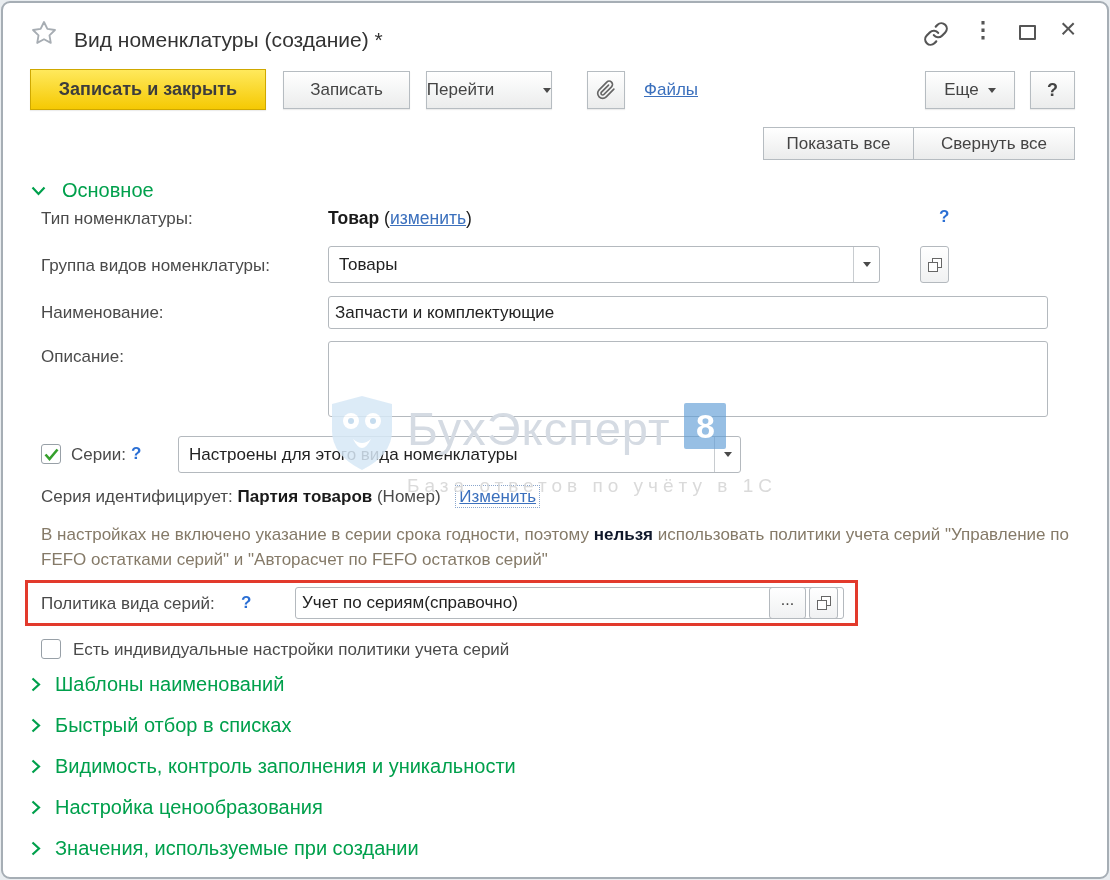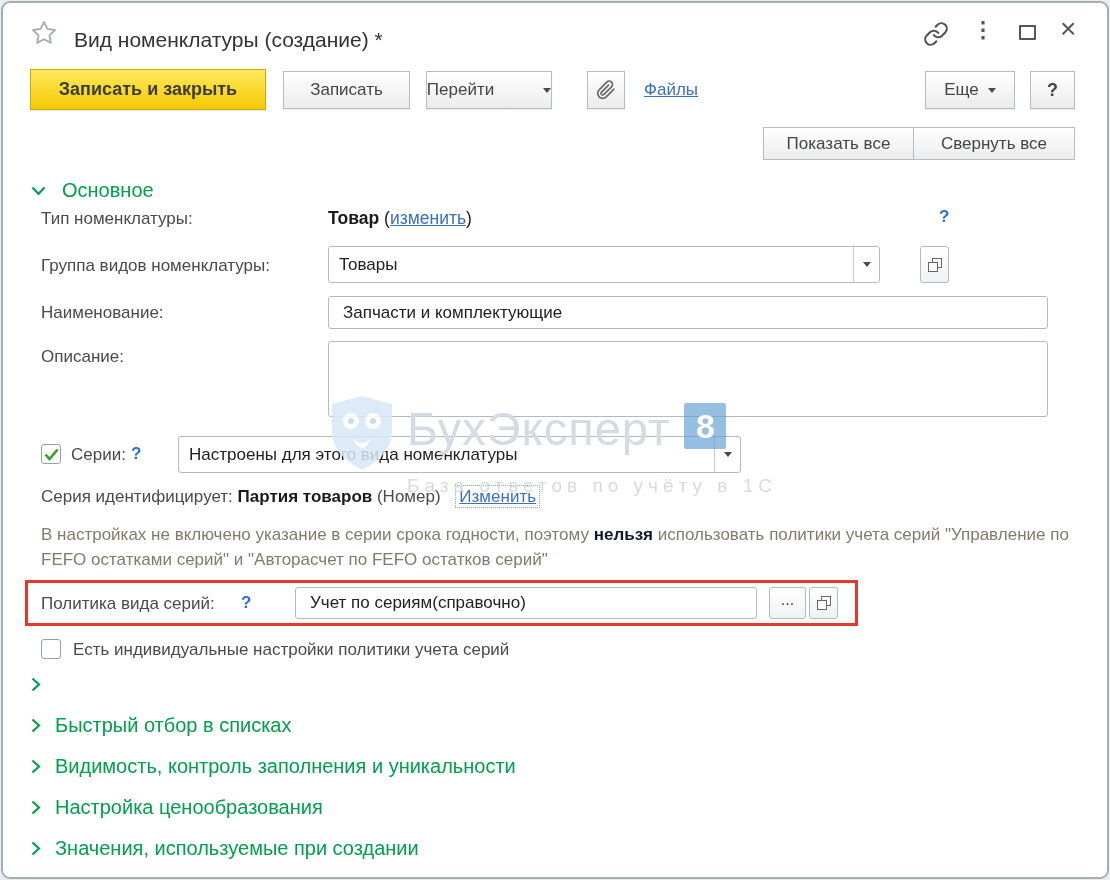--- a/index.html
+++ b/index.html
@@ -58,21 +58,21 @@
 
   #lbl-group { left:38px; top:253px; }
   .combo { position:absolute; display:flex; background:#fff; border:1px solid #b4b9be; border-radius:3px; }
   .combo .ctext { flex:1; display:flex; align-items:center; padding:0 10px; font-size:17px; color:#222; overflow:hidden; white-space:nowrap; }
   .combo .carrow { width:26px; display:flex; align-items:center; justify-content:center; border-left:1px solid #c8ccd0; cursor:pointer; }
   .icon-btn { position:absolute; display:flex; align-items:center; justify-content:center; background:linear-gradient(#fff,#f0f1f2); border:1px solid #b4b9be; border-radius:3px; cursor:pointer; }
   #combo-group { left:325px; top:243px; width:552px; height:37px; }
   #open-group  { left:917px; top:243px; width:29px; height:37px; }
 
   #lbl-name { left:38px; top:300px; }
-  .tinput { position:absolute; border:1px solid #b4b9be; border-radius:3px; font-family:"Liberation Sans",sans-serif; font-size:17px; color:#222; padding:0 14px; background:#fff; }
+  .tinput { position:absolute; border:1px solid #b4b9be; border-radius:3px; font-family:"Liberation Sans",sans-serif; font-size:17px; color:#222; padding:0 6px; background:#fff; }
   #inp-name { left:325px; top:293px; width:720px; height:33px; }
 
   #lbl-desc { left:38px; top:344px; }
   #inp-desc { left:325px; top:338px; width:720px; height:76px; resize:none; padding:6px 10px; }
 
   
   #wm { left:328px; top:392px; width:480px; pointer-events:none; z-index:6; }
   #wm .row1 { display:flex; align-items:flex-start; gap:14px; }
   #wm-brand { font-size:47px; color:#d5dbe3; letter-spacing:1px; margin-top:6px; }
   #wm-badge { margin-top:8px; width:42px; height:46px; background:rgba(96,156,214,.65); color:#fff; font-size:34px; font-weight:bold; display:flex; align-items:center; justify-content:center; border-radius:2px; }
@@ -87,21 +87,21 @@
 
   #row-ident { position:absolute; left:38px; top:484px; font-size:17px; color:#4a4a4a; white-space:nowrap; }
   #lnk-ident { border:1px dotted #8aa6cc; padding:1px 3px; margin-left:10px; }
 
   #warning { position:absolute; left:38px; top:519px; width:1040px; font-size:17px; line-height:25px; color:#857a68; }
   #warning .red { color:#0f172a; font-weight:bold; }
 
   #policy-box { position:absolute; left:22px; top:577px; width:833px; height:46px; border:3px solid #e23a2c; background:#fff; }
   #lbl-policy { left:13px; top:11px; position:absolute; font-size:17px; color:#4a4a4a; white-space:nowrap; }
   #help-policy{ position:absolute; left:213px; top:10px; }
-  #inp-policy { left:267px; top:4px; width:462px; height:32px; }
+  #inp-policy { left:267px; top:4px; width:549px; height:32px; }
   #btn-dots   { left:741px; top:4px; width:37px; height:32px; font-size:16px; color:#444; padding-bottom:7px; }
   #open-policy{ left:781px; top:4px; width:29px; height:32px; }
 
   #chk-indiv { left:38px; top:636px; }
   #lbl-indiv { left:70px; top:637px; }
 
   
   #collapsed { position:absolute; left:28px; top:661px; }
   .collapse-row { display:flex; align-items:center; gap:14px; height:41px; color:#00a04c; font-size:20px; cursor:pointer; white-space:nowrap; }
 </style>
@@ -234,20 +234,21 @@
   </div>
 
   <div id="chk-indiv" class="checkbox"></div>
   <div class="lbl" id="lbl-indiv">Есть индивидуальные настройки политики учета серий</div>
 
   <div id="collapsed">
     <div class="collapse-row">
       <svg width="10" height="15" viewBox="0 0 10 15" fill="none" stroke="#00a04c" stroke-width="2.2">
           <polyline points="1.5,1.5 8,7.5 1.5,13.5"></polyline>
         </svg>
+      <span>Шаблоны наименований</span>
     </div>
     <div class="collapse-row">
       <svg width="10" height="15" viewBox="0 0 10 15" fill="none" stroke="#00a04c" stroke-width="2.2">
           <polyline points="1.5,1.5 8,7.5 1.5,13.5"></polyline>
         </svg>
       <span>Быстрый отбор в списках</span>
     </div>
     <div class="collapse-row">
       <svg width="10" height="15" viewBox="0 0 10 15" fill="none" stroke="#00a04c" stroke-width="2.2">
           <polyline points="1.5,1.5 8,7.5 1.5,13.5"></polyline>

